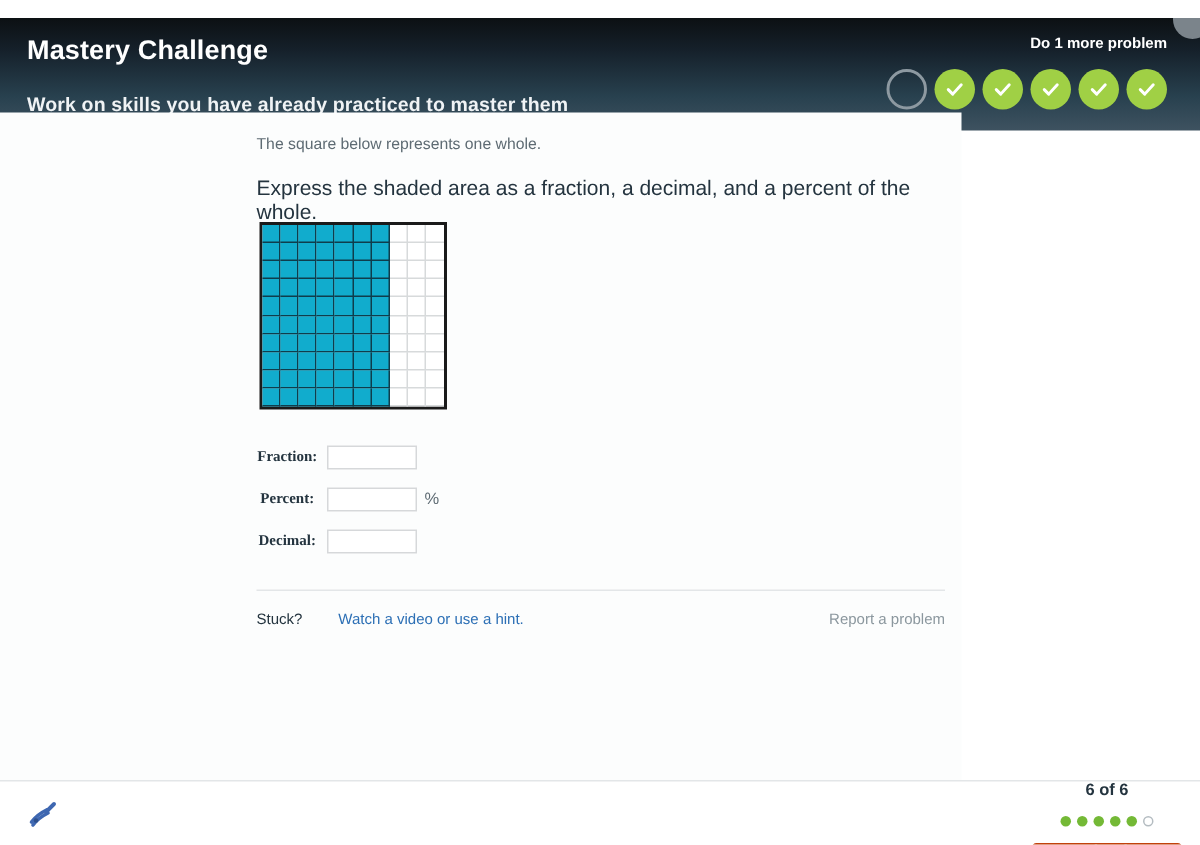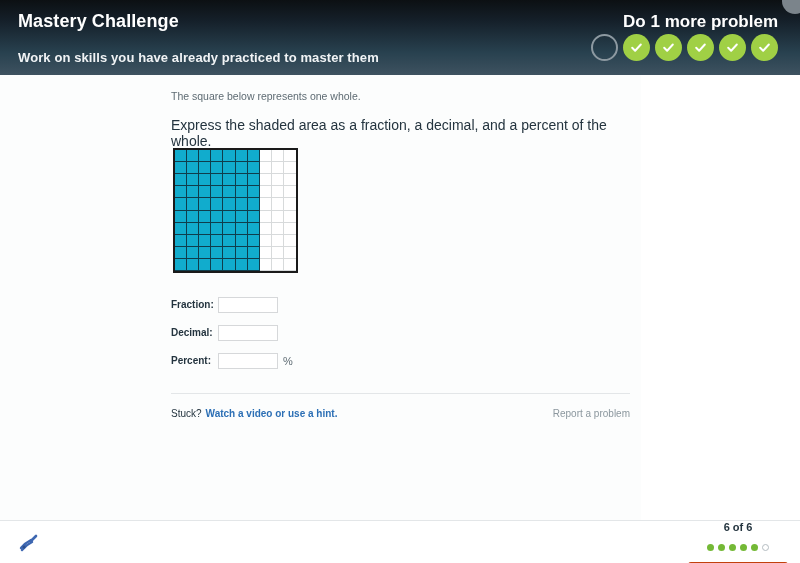--- a/index.html
+++ b/index.html
@@ -15,21 +15,21 @@
   #app {
     position: relative;
     width: 800px;
     height: 563px;
     background: #ffffff;
   }
 
   
   .header {
     position: absolute;
-    top: 0; left: 0;
+    top: 12px; left: 0;
     width: 800px;
     height: 75px;
     background: linear-gradient(180deg, #0c1013 0%, #15202a 28%, #28414f 70%, #3e5260 100%);
     overflow: hidden;
     padding-left: 16px;
   }
   .header-title {
     position: absolute;
     left: 18px;
     top: 11px;
@@ -45,21 +45,21 @@
     color: #f0f3f5;
     font-size: 13px;
     font-weight: bold;
     letter-spacing: 0.1px;
   }
   .header-cta {
     position: absolute;
     right: 22px;
     top: 12px;
     color: #ffffff;
-    font-size: 17px;
+    font-size: 10px;
     font-weight: bold;
     white-space: nowrap;
   }
   .streak-row {
     position: absolute;
     right: 22px;
     top: 34px;
     display: flex;
     gap: 5px;
     align-items: center;
@@ -150,25 +150,26 @@
     top: 220px;
   }
   .field-row {
     display: flex;
     align-items: center;
     height: 19px;
     margin-bottom: 9px;
   }
   .field-label {
     width: 41px;
-    text-align: left;
+    text-align: center;
     font-size: 10px;
     font-weight: bold;
     color: #24343f;
     margin-right: 6px;
+    font-family: Liberation Serif, serif;
   }
   .field-input {
     width: 60px;
     height: 16px;
     border: 1px solid #d6d8da;
     background: #ffffff;
     font-family: "Liberation Sans", sans-serif;
     font-size: 10px;
     color: #24343f;
     padding: 0 3px;
@@ -198,23 +199,24 @@
     justify-content: space-between;
   }
   .stuck-left { font-size: 10px; }
   .stuck-label {
     font-weight: normal;
     color: #24343f;
     margin-right: 4px;
   }
   .stuck-link {
     color: #2c6fb5;
-    font-weight: bold;
+    font-weight: normal;
     text-decoration: none;
     cursor: pointer;
+    margin-left: 20px;
   }
   .report-link {
     font-size: 10px;
     color: #8b979e;
     text-decoration: none;
     cursor: pointer;
   }
 
   
   .footer {
@@ -429,27 +431,27 @@
           <div class="cell"></div>
         </div>
     </div>
 
     <div class="fields">
       <div class="field-row">
         <span class="field-label">Fraction:</span>
         <input class="field-input" type="text" value="" style="">
       </div>
       <div class="field-row">
-        <span class="field-label">Decimal:</span>
-        <input class="field-input" type="text" value="" style="">
-      </div>
-      <div class="field-row">
         <span class="field-label">Percent:</span>
         <input class="field-input" type="text" value="" style="">
         <span class="pct-sign">%</span>
+      </div>
+      <div class="field-row">
+        <span class="field-label">Decimal:</span>
+        <input class="field-input" type="text" value="" style="">
       </div>
     </div>
 
     <div class="divider"></div>
 
     <div class="stuck-row">
       <div class="stuck-left">
         <span class="stuck-label">Stuck?</span><a class="stuck-link">Watch a video or use a hint.</a>
       </div>
       <a class="report-link">Report a problem</a>

